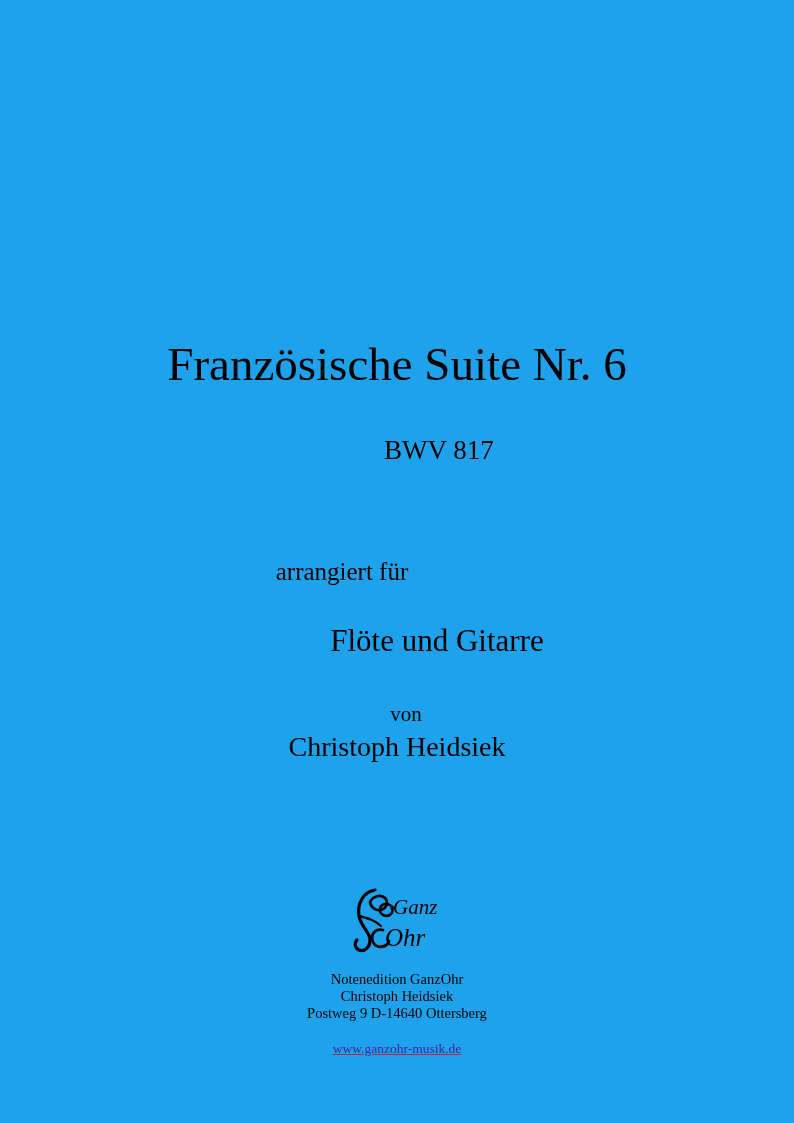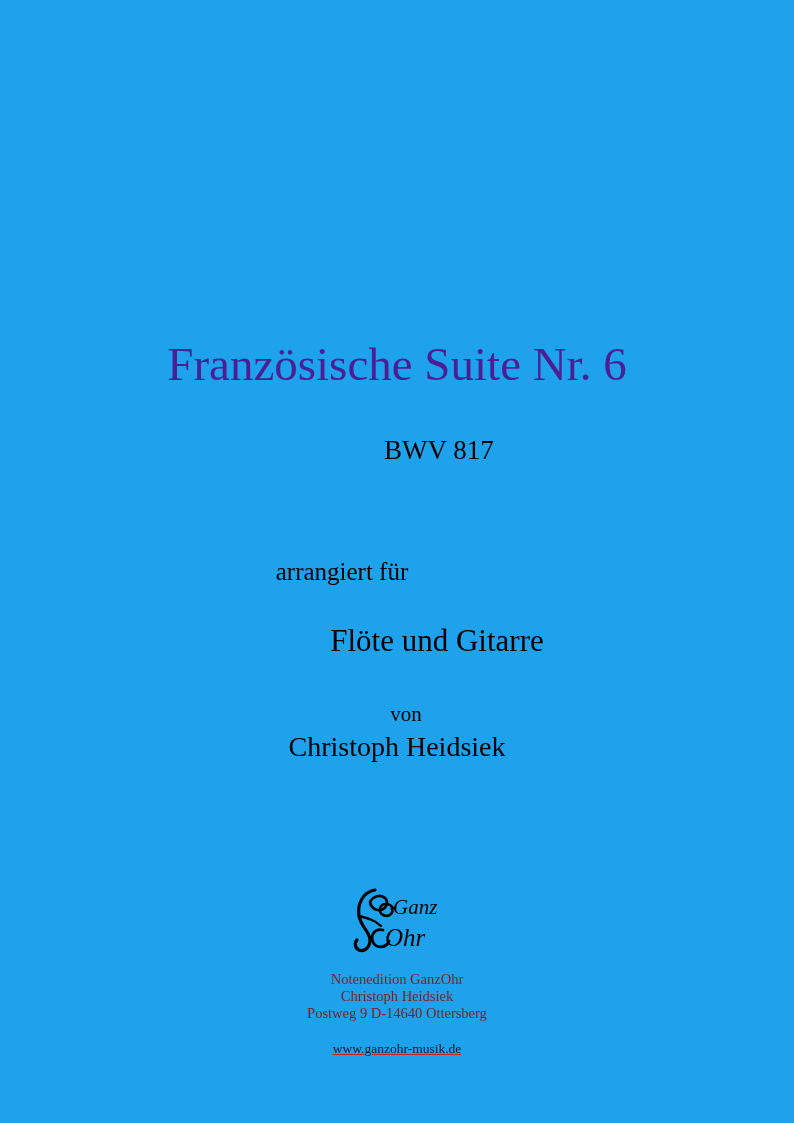--- a/index.html
+++ b/index.html
@@ -33,21 +33,21 @@
     letter-spacing: 0px;
     font-family: "Liberation Serif", serif;
   }
   .work-title {
     position: absolute;
     top: 337px;
     left: 0;
     width: 794px;
     text-align: center;
     font-size: 47px;
-    color: #4c1d95;
+    color: #000000;
     font-family: "Liberation Serif", serif;
   }
   .catalog {
     position: absolute;
     top: 435px;
     left: 0;
     width: 794px;
     text-align: center;
     font-size: 27px;
     color: #000000;
@@ -104,38 +104,38 @@
     height: 82px;
   }
   .publisher {
     position: absolute;
     top: 971px;
     left: 0;
     width: 794px;
     text-align: center;
     font-size: 14.5px;
     line-height: 1.18;
-    color: #7f1d1d;
+    color: #000000;
   }
   .publisher div {
     white-space: nowrap;
   }
   .website {
     position: absolute;
     top: 1041px;
     left: 0;
     width: 794px;
     text-align: center;
     font-size: 13.5px;
     color: #2020cc;
   }
   .website span {
     text-decoration: underline;
     text-decoration-color: #cc2020;
-    color: #0f172a;
+    color: #4c1d95;
     cursor: pointer;
   }
 </style>
 </head>
 <body>
 
 <div class="page">
 
 
   <div class="work-title">Französische Suite Nr. 6</div>

